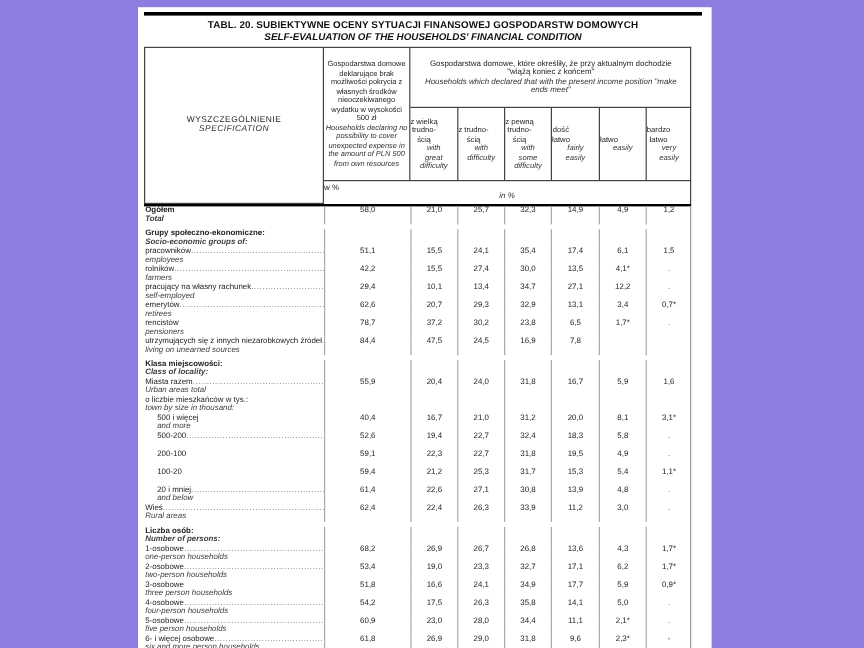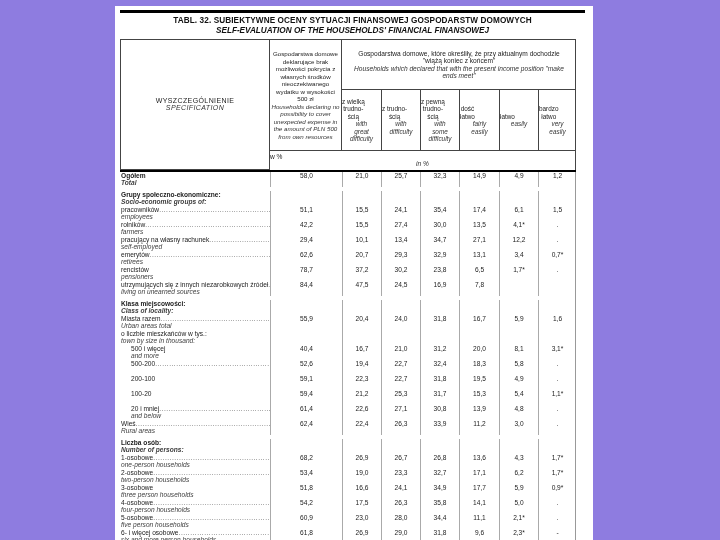--- a/index.html
+++ b/index.html
@@ -76,22 +76,22 @@
     content:"........................................................................................";
     letter-spacing:0.5px;
   }
 </style>
 </head>
 <body style="background: rgb(142, 124, 224);">
 
 <div class="sheet" style="background: rgb(255, 255, 255);">
 
   <div class="title-block">
-    <div class="title-pl">TABL. 32.  SUBIEKTYWNE OCENY SYTUACJI FINANSOWEJ GOSPODARSTW DOMOWYCH</div>
-    <div class="title-en">SELF-EVALUATION OF THE HOUSEHOLDS' FINANCIAL FINANSOWEJ</div>
+    <div class="title-pl">TABL. 20.  SUBIEKTYWNE OCENY SYTUACJI FINANSOWEJ GOSPODARSTW DOMOWYCH</div>
+    <div class="title-en">SELF-EVALUATION OF THE HOUSEHOLDS' FINANCIAL CONDITION</div>
   </div>
 
   <div class="tbl">
 
     <div class="hdr">
       <div class="h-stub">
         <div class="pl">WYSZCZEGÓLNIENIE</div>
         <div class="en">SPECIFICATION</div>
       </div>
       <div class="h-right">

